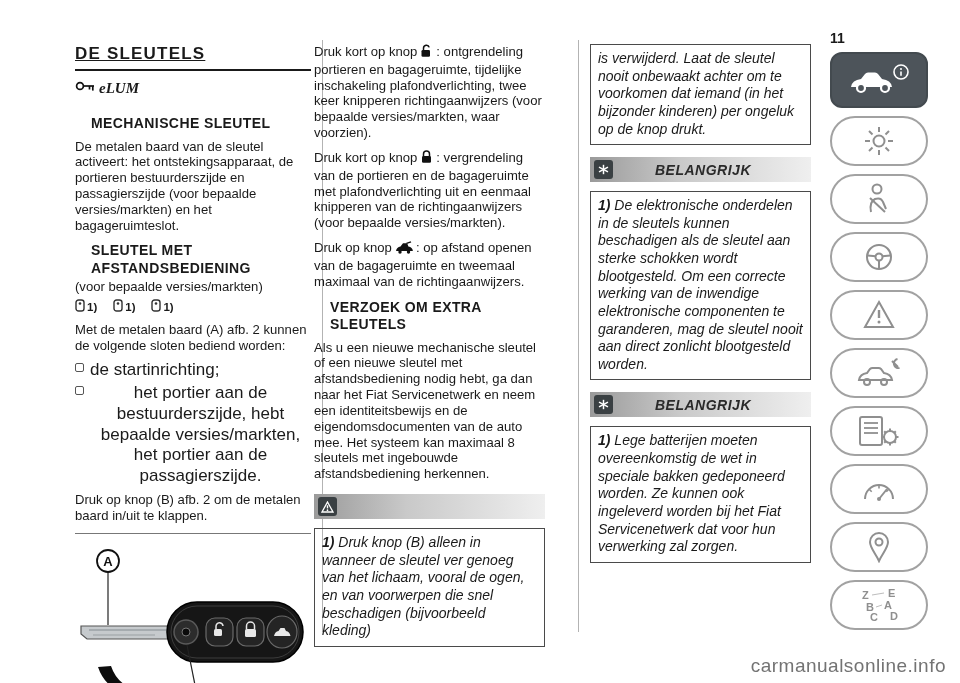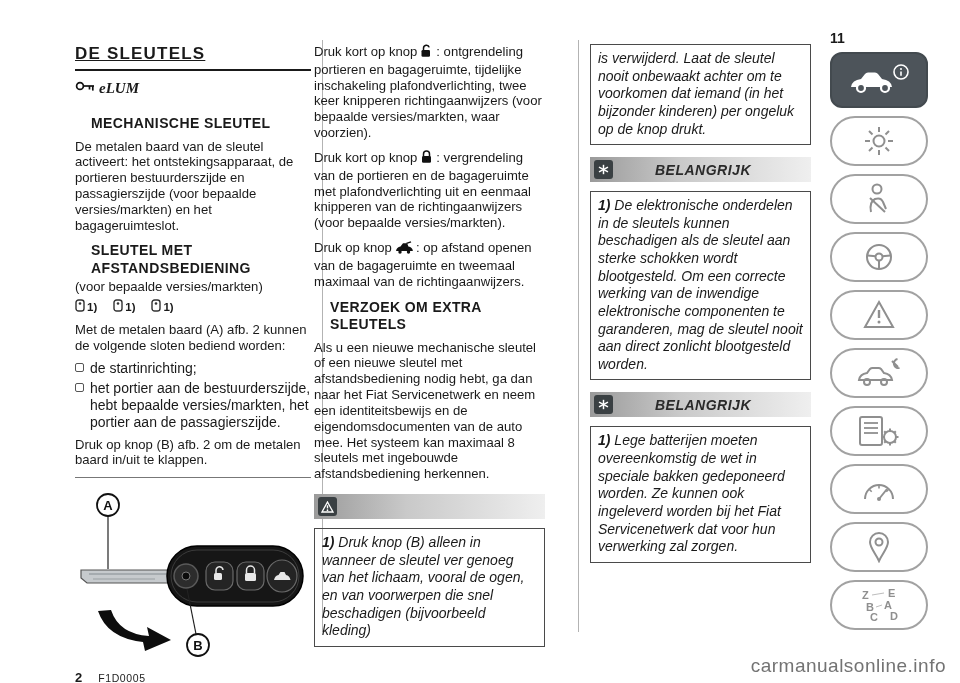--- a/index.html
+++ b/index.html
@@ -27,21 +27,21 @@
     font-size:14px; font-weight:bold; letter-spacing:.4px; line-height:1.25;
     margin:6px 0 6px 16px;
   }
   p.body { font-size:13.1px; line-height:1.21; margin-bottom:9px; }
   p.sub { font-size:13.1px; line-height:1.2; margin:-4px 0 4px 0; }
 
   .fn-row { display:flex; gap:16px; align-items:center; margin:2px 0 8px 0; }
   .fn-item { display:flex; align-items:center; gap:2px; font-size:11.5px; font-weight:bold; }
 
   ul.checklist { list-style:none; margin:-3px 0 6px 0; }
-  ul.checklist li { display:flex; font-size:14px; line-height:1.21; margin-bottom:3px; }
+  ul.checklist li { display:flex; font-size:17px; line-height:1.21; margin-bottom:3px;text-align:center; }
   .bullet-box {
     flex:0 0 auto; width:9px; height:9px; border:1.6px solid #555; border-radius:2px;
     margin:3px 6px 0 0;
   }
 
   .figure-wrap { border-top:1.5px solid #777; margin-top:8px; padding-top:8px; }
   .fig-caption { display:flex; align-items:baseline; gap:16px; margin-top:2px; }
   .fig-num { font-size:13px; font-weight:bold; }
   .fig-code { font-size:10.5px; letter-spacing:.6px; color:#222; }
 

